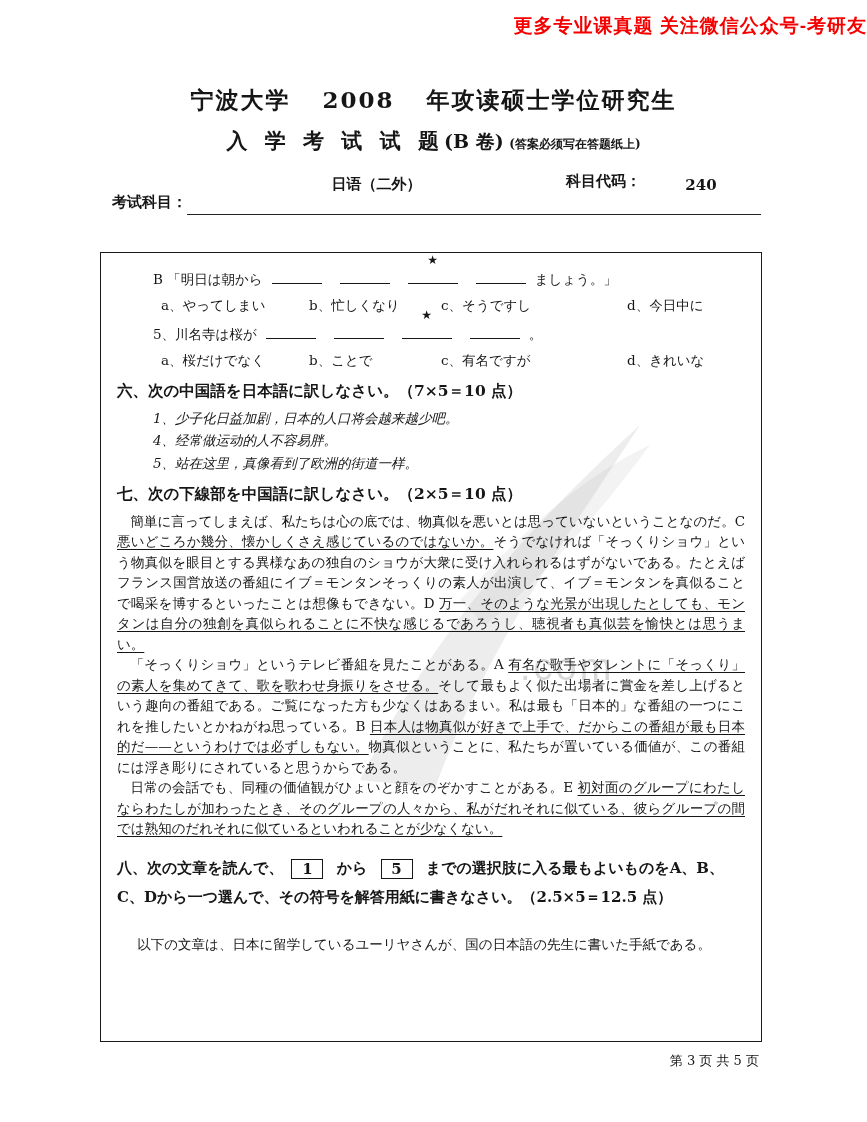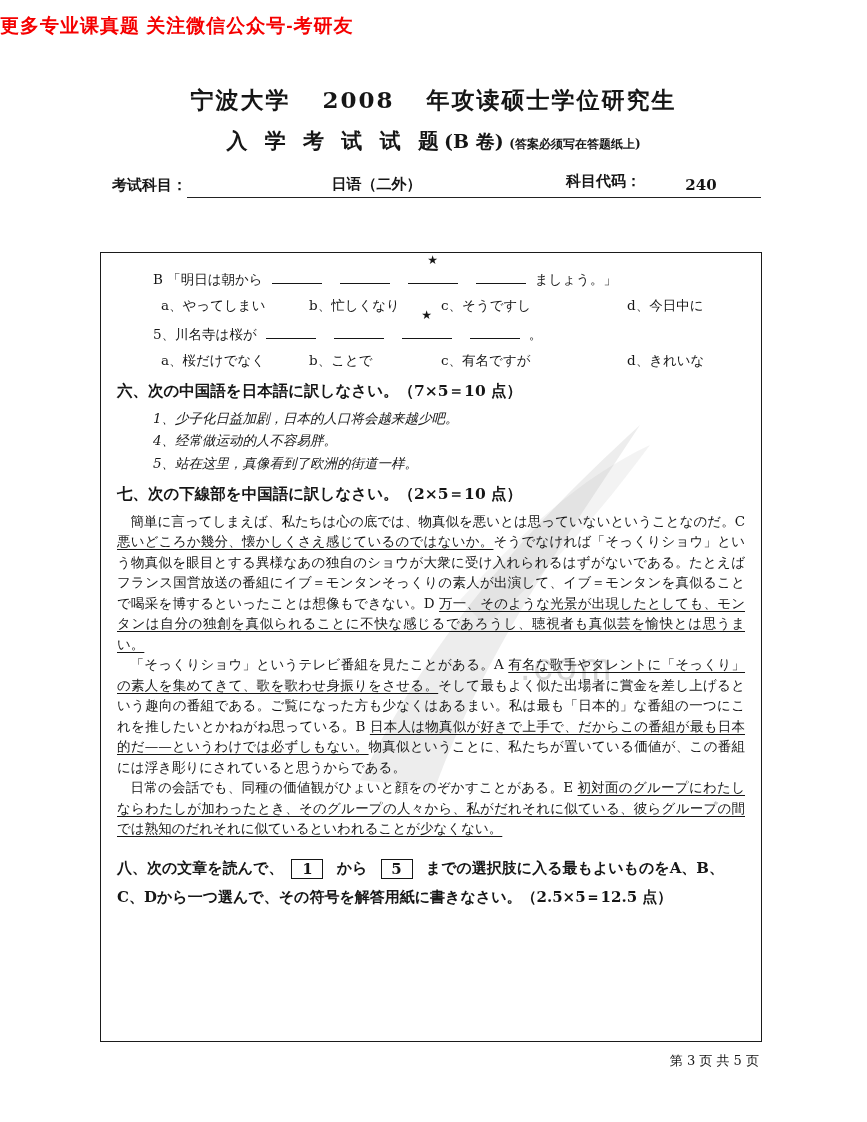--- a/index.html
+++ b/index.html
@@ -8,21 +8,21 @@
     width: 867px; height: 1122px;
     background: #ffffff;
     position: relative;
     font-family: "DejaVu Serif", "Liberation Serif", serif;
     color: #161616;
     overflow: hidden;
   }
 
   .banner {
     position: absolute; top: 13px; left: 0; width: 100%;
-    text-align: left;
+    text-align: right;
     color: #f50000; font-weight: bold; font-size: 19px;
     font-family: "Liberation Sans", "DejaVu Sans", sans-serif;
     letter-spacing: 1px;
   }
 
   .title {
     position: absolute; top: 85px; left: 0; width: 100%;
     text-align: center; font-size: 23px; font-weight: bold; letter-spacing: 2px;
   }
   .title .year { display: inline-block; margin: 0 32px; }
@@ -36,21 +36,21 @@
   .sub-note { font-size: 12px; }
 
   .meta {
     position: absolute; left: 112px; right: 106px; top: 172px;
     font-weight: bold; font-size: 15px;
   }
   .meta-row { display: flex; align-items: flex-end; margin-bottom: 13px; }
   .meta-label { white-space: nowrap; padding-bottom: 3px; }
   .meta-fill {
     flex: 1; border-bottom: 1.5px solid #222;
-    display: flex; align-items: flex-end; padding-bottom: 3px;
+    display: flex; align-items: flex-end; padding-bottom: 20px;
   }
   .meta-center { flex: 1; text-align: center; }
   .meta-code { width: 120px; text-align: center; }
   .meta-fill.centered { justify-content: center; }
 
   .watermark { position: absolute; left: 320px; top: 390px; width: 350px; height: 400px; pointer-events: none; }
   .wm-text {
     position: absolute; left: 200px; top: 256px;
     font-size: 38px; color: #9a9a9a; opacity: 0.38; letter-spacing: 3px;
     font-family: "Liberation Sans", sans-serif;
@@ -162,18 +162,19 @@
 
     <div class="sec-heading">七、次の下線部を中国語に訳しなさい。（2×5＝10 点）</div>
     <div class="passage">
         <p><span>簡単に言ってしまえば、私たちは心の底では、物真似を悪いとは思っていないということなのだ。C </span><span class="ul">悪いどころか幾分、懐かしくさえ感じているのではないか。</span><span>そうでなければ「そっくりショウ」という物真似を眼目とする異様なあの独自のショウが大衆に受け入れられるはずがないである。たとえばフランス国営放送の番組にイブ＝モンタンそっくりの素人が出演して、イブ＝モンタンを真似ることで喝采を博するといったことは想像もできない。D </span><span class="ul">万一、そのような光景が出現したとしても、モンタンは自分の独創を真似られることに不快な感じるであろうし、聴視者も真似芸を愉快とは思うまい。</span></p>
         <p><span>「そっくりショウ」というテレビ番組を見たことがある。A </span><span class="ul">有名な歌手やタレントに「そっくり」の素人を集めてきて、歌を歌わせ身振りをさせる。</span><span>そして最もよく似た出場者に賞金を差し上げるという趣向の番組である。ご覧になった方も少なくはあるまい。私は最も「日本的」な番組の一つにこれを推したいとかねがね思っている。B </span><span class="ul">日本人は物真似が好きで上手で、だからこの番組が最も日本的だ——というわけでは必ずしもない。</span><span>物真似ということに、私たちが置いている価値が、この番組には浮き彫りにされていると思うからである。</span></p>
         <p><span>日常の会話でも、同種の価値観がひょいと顔をのぞかすことがある。E </span><span class="ul">初対面のグループにわたしならわたしが加わったとき、そのグループの人々から、私がだれそれに似ている、彼らグループの間では熟知のだれそれに似ているといわれることが少なくない。</span></p>
       </div>
 
     <div class="sec8"><span>八、次の文章を読んで、</span><span class="numbox">1</span><span> から </span><span class="numbox">5</span><span> までの選択肢に入る最もよいものをA、B、C、Dから一つ選んで、その符号を解答用紙に書きなさい。（2.5×5＝12.5 点）</span></div>
 
+    <div class="letter-intro">以下の文章は、日本に留学しているユーリヤさんが、国の日本語の先生に書いた手紙である。</div>
 
   </div>
 
   <div class="footer">第 3 页 共 5 页</div>
 
 </div>
 
 </body></html>

